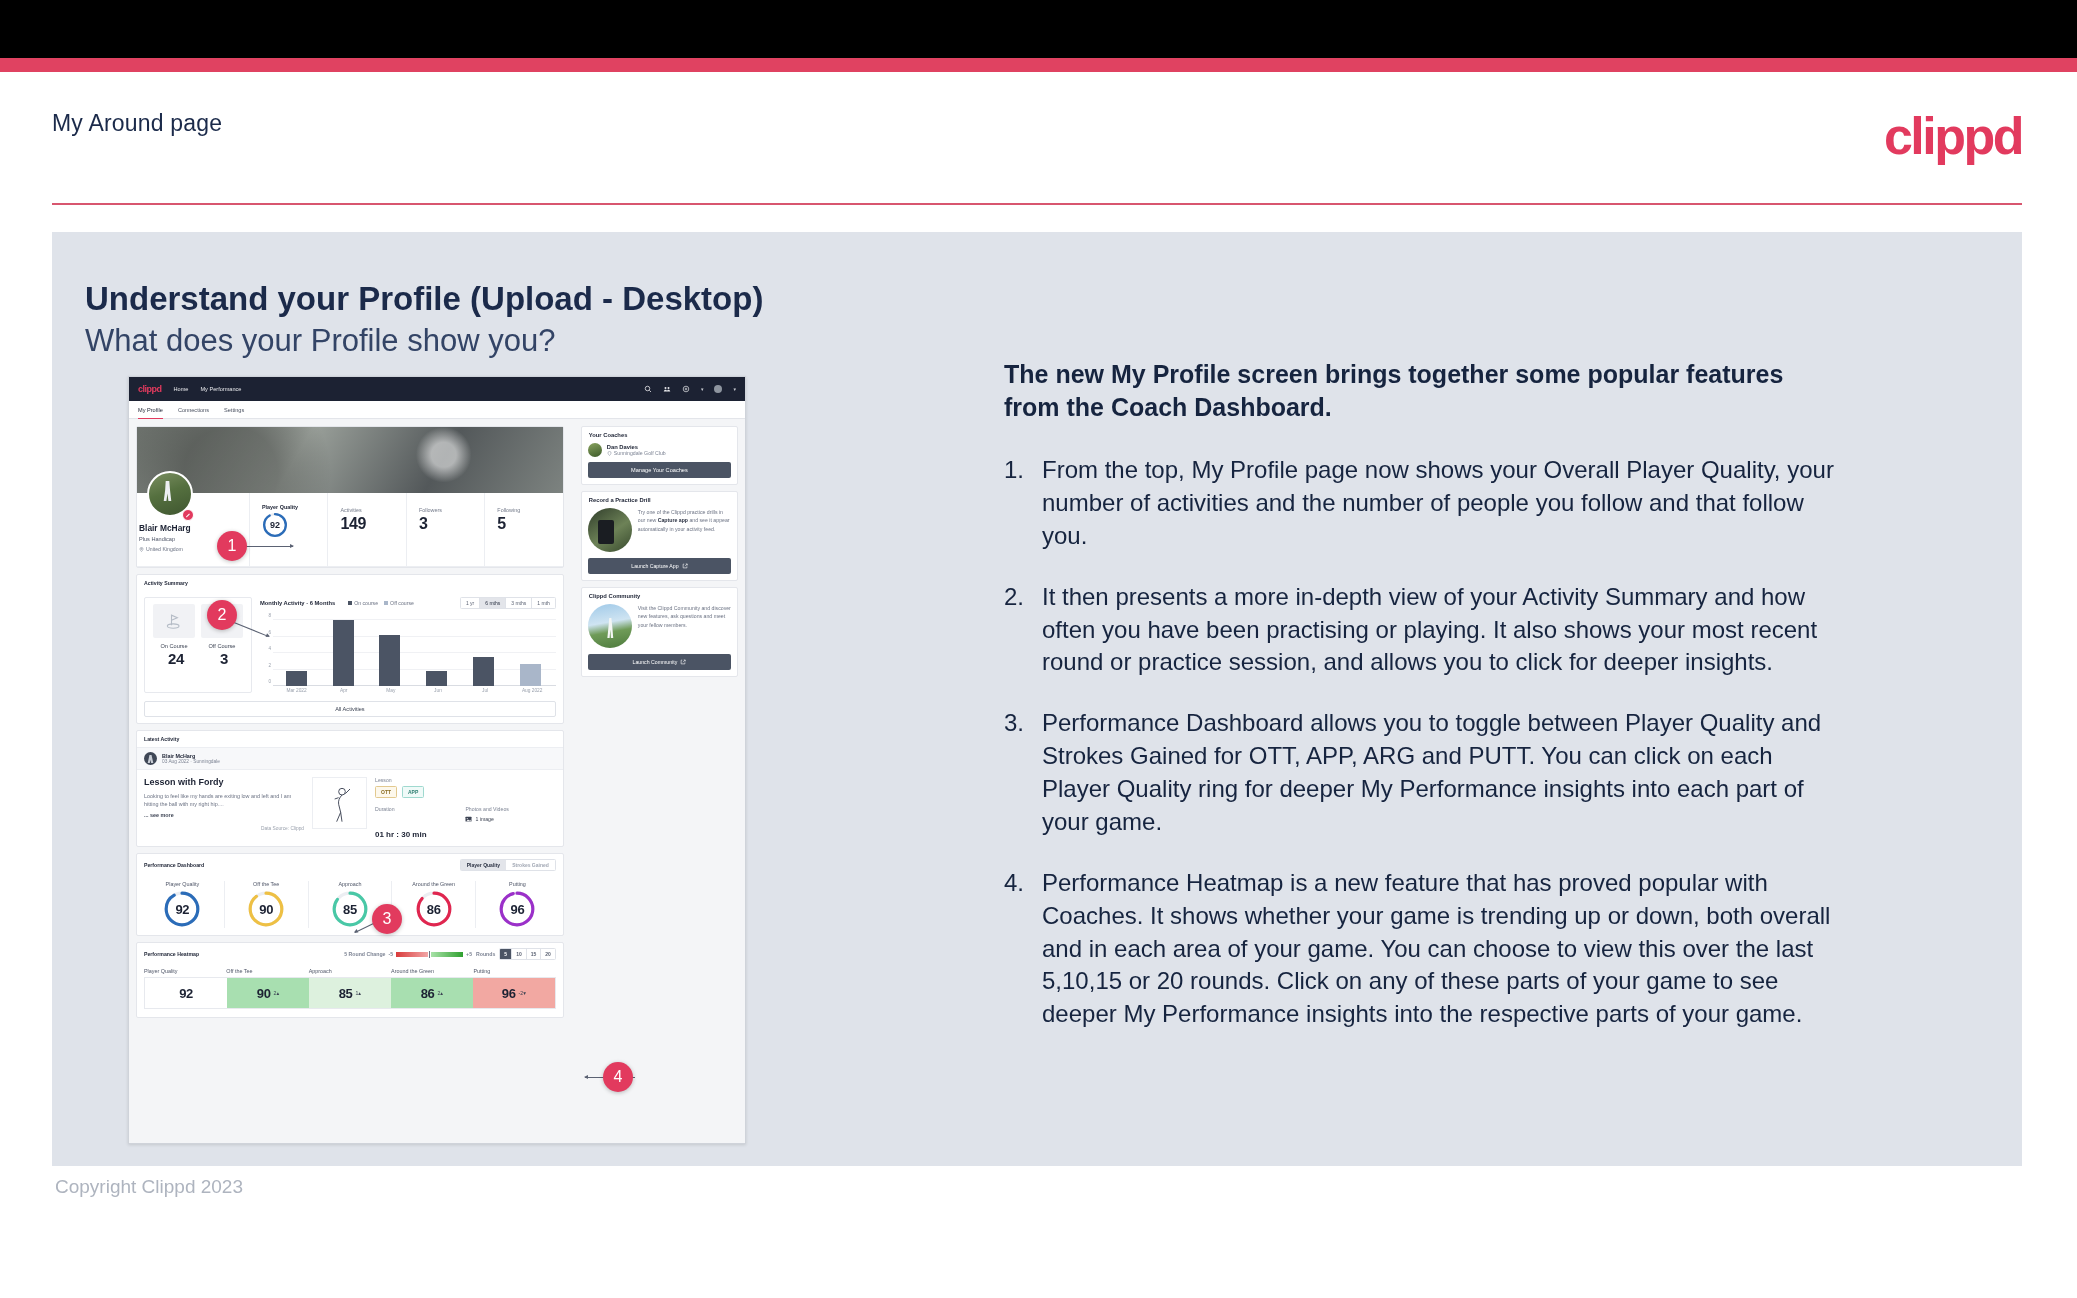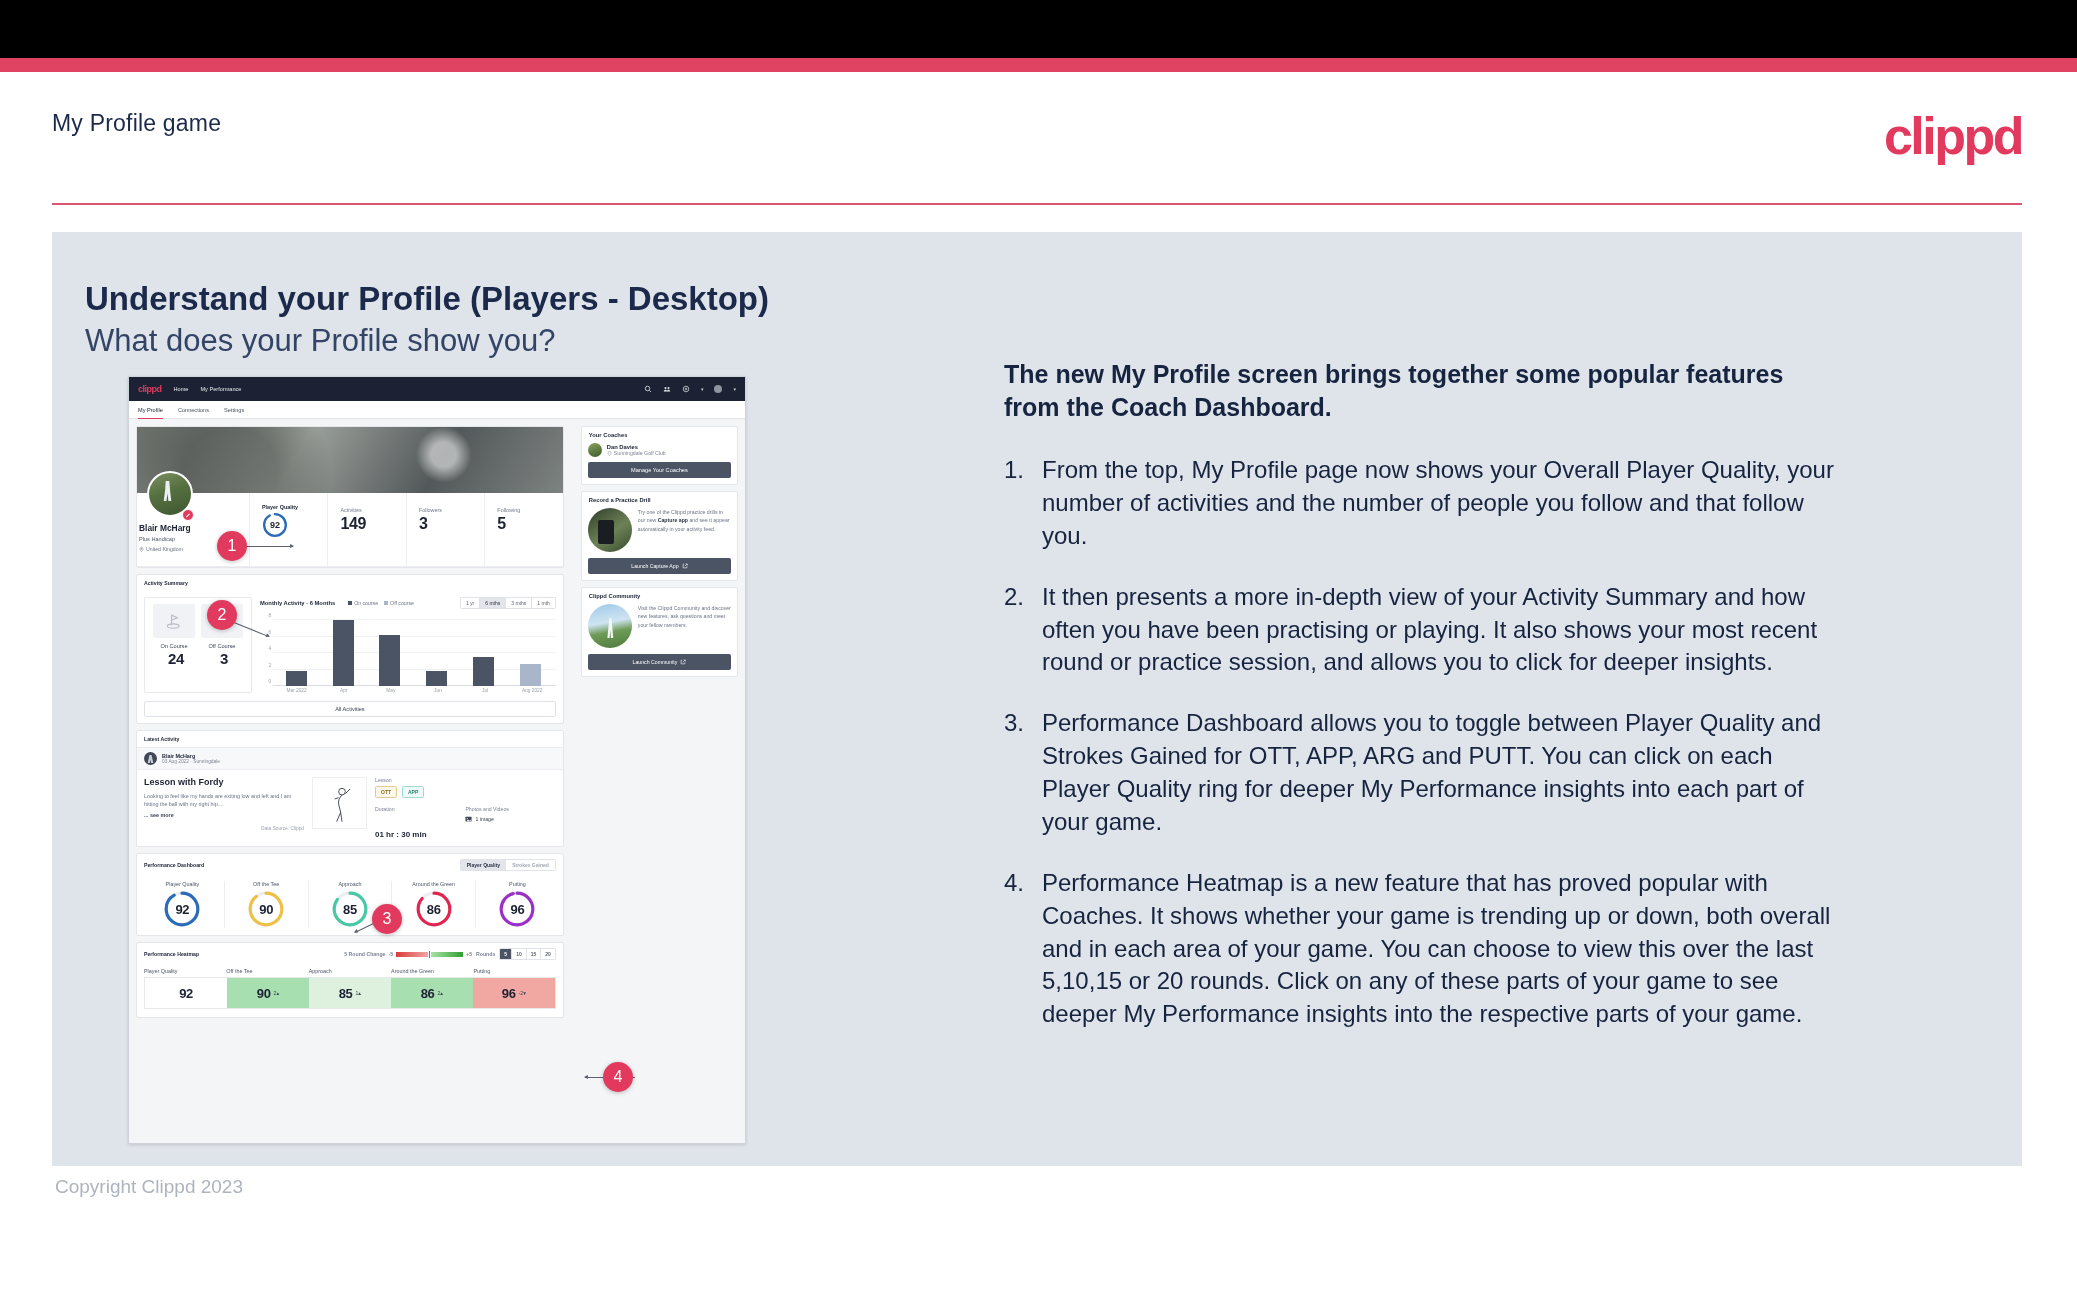--- a/index.html
+++ b/index.html
@@ -231,27 +231,27 @@
   .leader.rev::after { content:""; left:-1px; right:auto; border-left:none; border-right:4px solid #5b6273; }
 </style>
 </head>
 <body>
 
 <div class="slide">
 
   <div class="topbar-black"></div>
   <div class="topbar-pink"></div>
 
-  <div class="slide-kicker">My Profile game</div>
+  <div class="slide-kicker">My Around page</div>
   <div class="brand-logo">clippd</div>
   <div class="header-rule"></div>
 
   <div class="body-panel"></div>
 
-  <div class="h-main">Understand your Profile (Players - Desktop)</div>
+  <div class="h-main">Understand your Profile (Upload - Desktop)</div>
   <div class="h-sub">What does your Profile show you?</div>
 
   <div class="copy-col">
     <div class="copy-lead">The new My Profile screen brings together some popular features from the Coach Dashboard.</div>
     <div class="copy-list">
       <div class="copy-item">
         <div class="copy-num">1.</div>
         <div class="copy-text">From the top, My Profile page now shows your Overall Player Quality, your number of activities and the number of people you follow and that follow you.</div>
       </div>
       <div class="copy-item">

